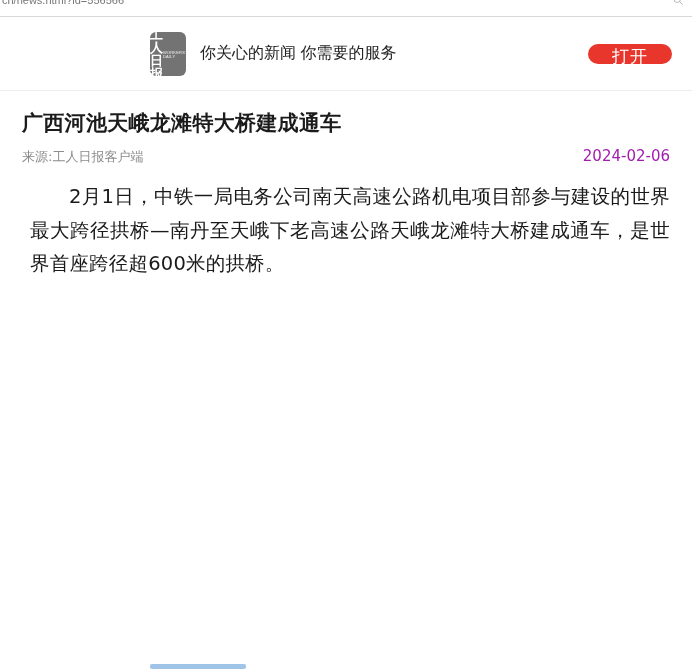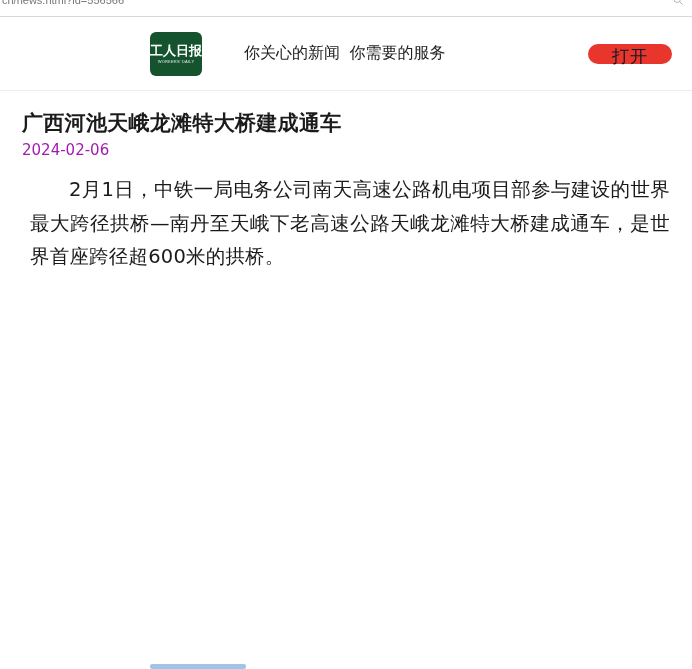--- a/index.html
+++ b/index.html
@@ -45,27 +45,27 @@
   .promo {
     height: 74px;
     background: #ffffff;
     display: flex;
     align-items: center;
     padding: 0 20px 0 150px;
     box-sizing: border-box;
     border-bottom: 1px solid #ececec;
   }
   .promo-logo {
-    width: 52px;
+    width: 36px;
     height: 44px;
     border-radius: 6px;
-    background: #14532d;
+    background: #737373;
     color: #ffffff;
     display: flex;
-    flex-direction: column;
+    flex-direction: row;
     align-items: center;
     justify-content: center;
     flex: 0 0 auto;
     line-height: 1;
     overflow: hidden;
   }
   .promo-logo .cn {
     font-size: 13px;
     font-weight: bold;
     letter-spacing: 0px;
@@ -76,49 +76,48 @@
     margin-top: 3px;
     letter-spacing: .2px;
     opacity: .9;
   }
   .promo-text {
     flex: 1 1 auto;
     font-size: 16px;
     color: #222222;
     padding-left: 14px;
     white-space: nowrap;
-    font-family: Liberation Mono, monospace;
-    margin-left: 28px;
+    font-family: Liberation Sans, sans-serif;
   }
   .promo-btn {
     flex: 0 0 auto;
     width: 84px;
     height: 20px;
     border-radius: 19px;
     background: #e8362c;
-    color: #0f172a;
+    color: #ffffff;
     border: none;
     font-size: 17px;
     font-family: "DejaVu Sans", sans-serif;
     cursor: pointer;
     letter-spacing: 1px;
   }
 
   
   .article {
     padding: 18px 22px 0 22px;
     box-sizing: border-box;
   }
   .headline {
     font-size: 21px;
     font-weight: bold;
     color: #1b1b1b;
     line-height: 1.35;
     font-family: "DejaVu Sans", sans-serif;
-    margin: 0 0 4px 0;
+    margin: 0 0 10px 0;
     letter-spacing: .3px;
   }
   .meta {
     display: flex;
     align-items: baseline;
     justify-content: space-between;
     margin-bottom: 14px;
   }
   .meta .source {
     font-size: 13px;
@@ -168,20 +167,21 @@
     <span class="cn">工人日报</span>
     <span class="en">WORKERS' DAILY</span>
   </div>
   <div class="promo-text">你关心的新闻 你需要的服务</div>
   <button class="promo-btn">打开</button>
 </div>
 
 <div class="article">
   <h1 class="headline">广西河池天峨龙滩特大桥建成通车</h1>
   <div class="meta">
+    <span class="source">来源:工人日报客户端</span>
     <span class="date">2024-02-06</span>
   </div>
   <div class="body">
     <p>2月1日，中铁一局电务公司南天高速公路机电项目部参与建设的世界最大跨径拱桥—南丹至天峨下老高速公路天峨龙滩特大桥建成通车，是世界首座跨径超600米的拱桥。</p>
   </div>
 </div>
 
 <div class="bottom-sliver"></div>
 
 </body></html>

